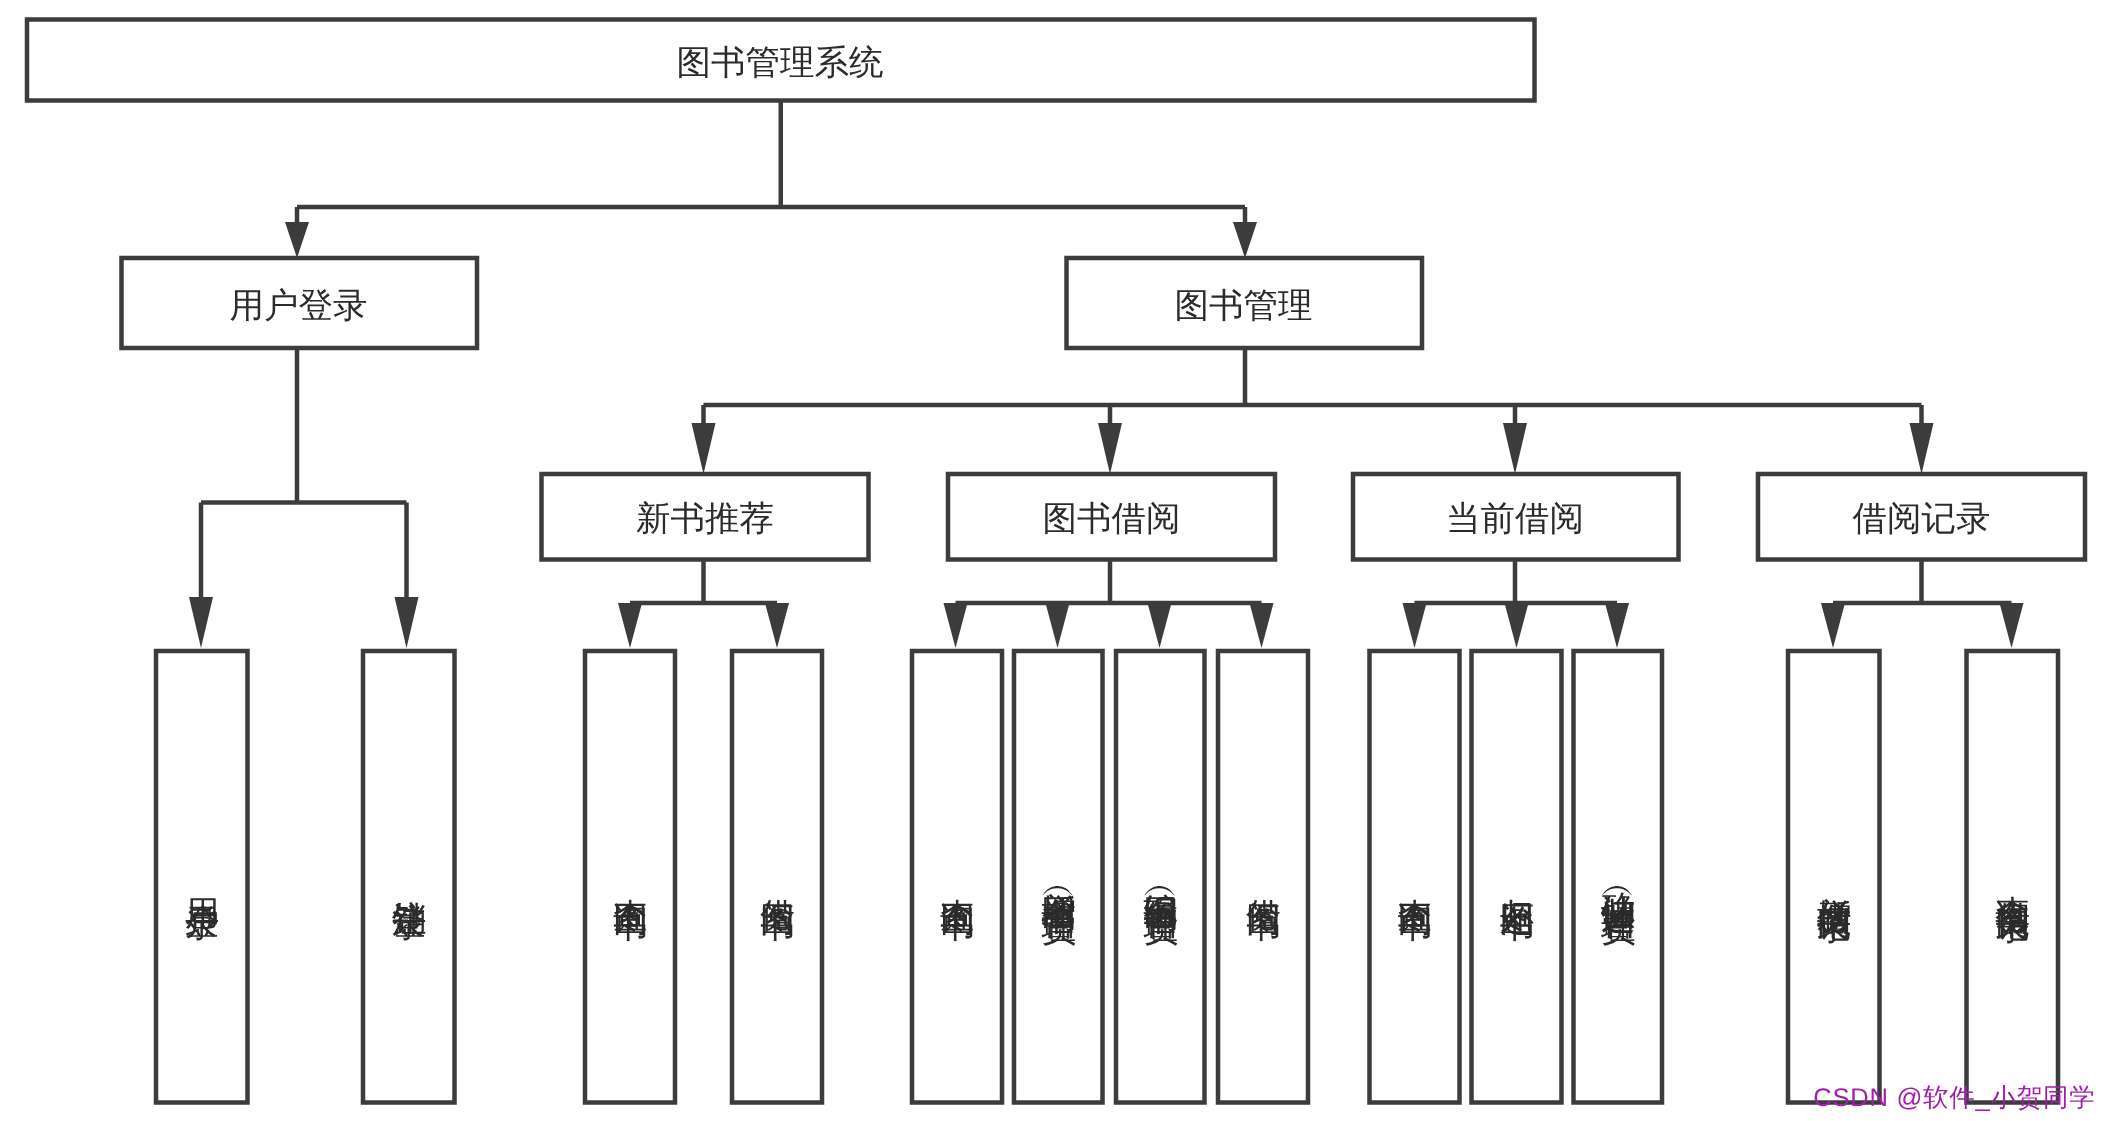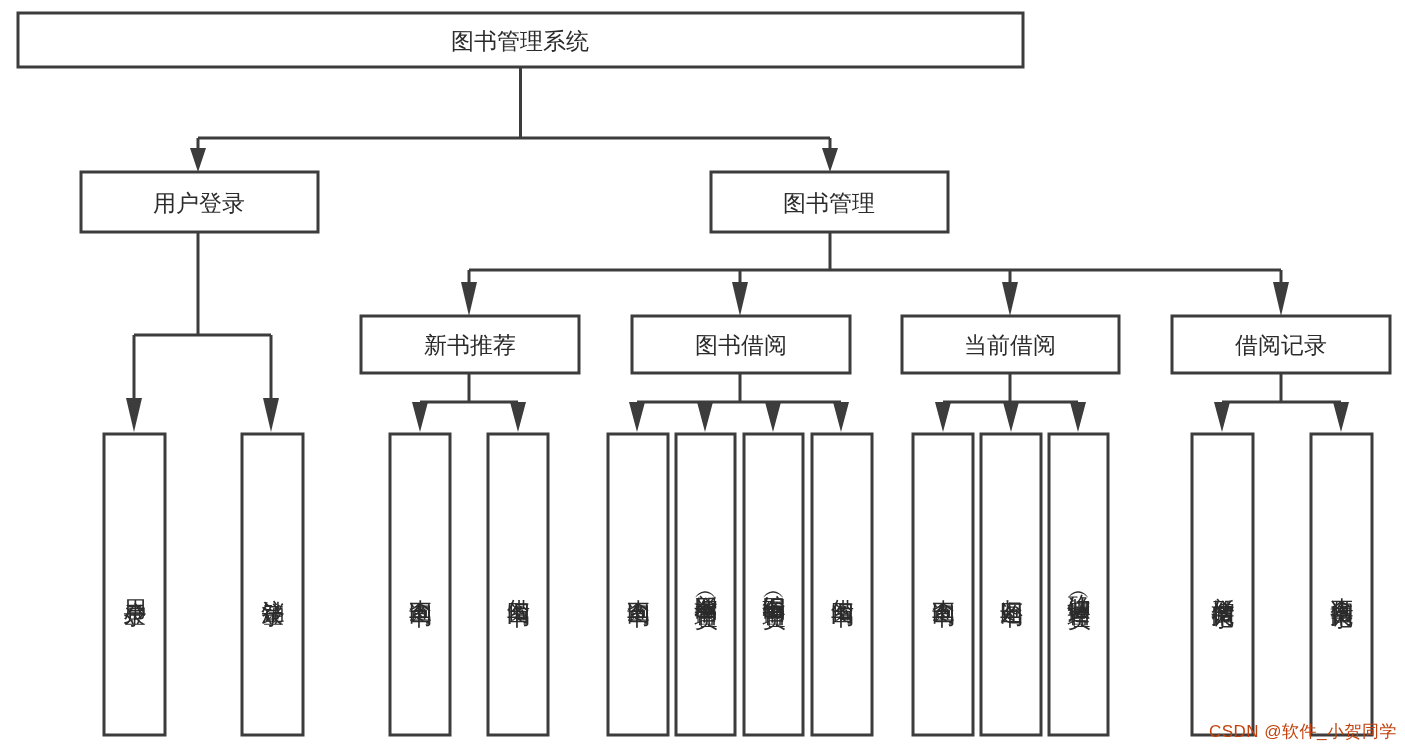--- a/index.html
+++ b/index.html
@@ -22,21 +22,21 @@
     width:100%;height:100%;
     display:flex;align-items:center;justify-content:center;
     writing-mode:vertical-rl;text-orientation:upright;
     font-family:"Liberation Sans","DejaVu Sans",sans-serif;
     font-size:23px;color:#2b2b2b;line-height:1.12;
     letter-spacing:2px;white-space:nowrap;
   }
   .watermark{
     position:absolute;right:8px;bottom:4px;
     font-family:"Liberation Sans","DejaVu Sans",sans-serif;
-    font-size:17px;color:#c2410c;letter-spacing:0.5px;
+    font-size:17px;color:#a21caf;letter-spacing:0.5px;
     user-select:none;pointer-events:none;
   }
 </style>
 </head>
 <body>
 
 <svg id="diagram" viewBox="0 0 1405 747">
 
   <g>
 

